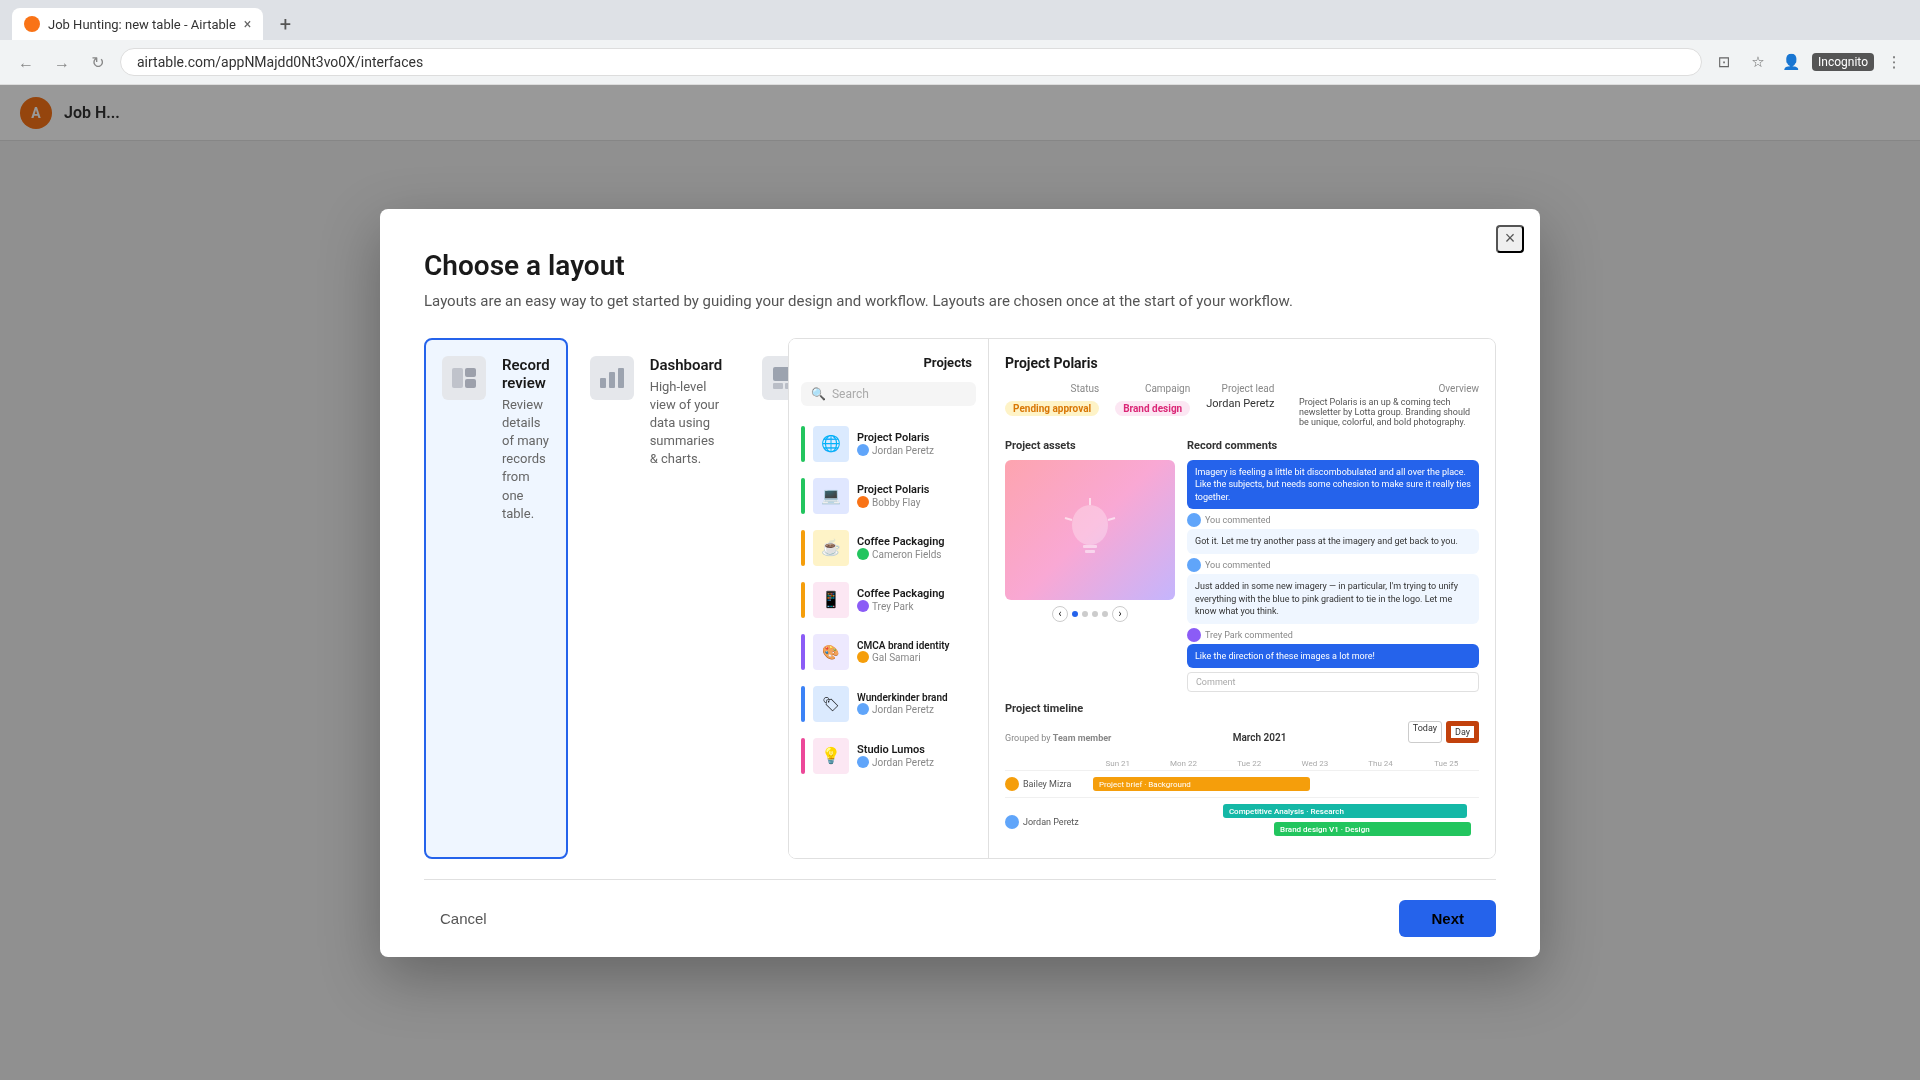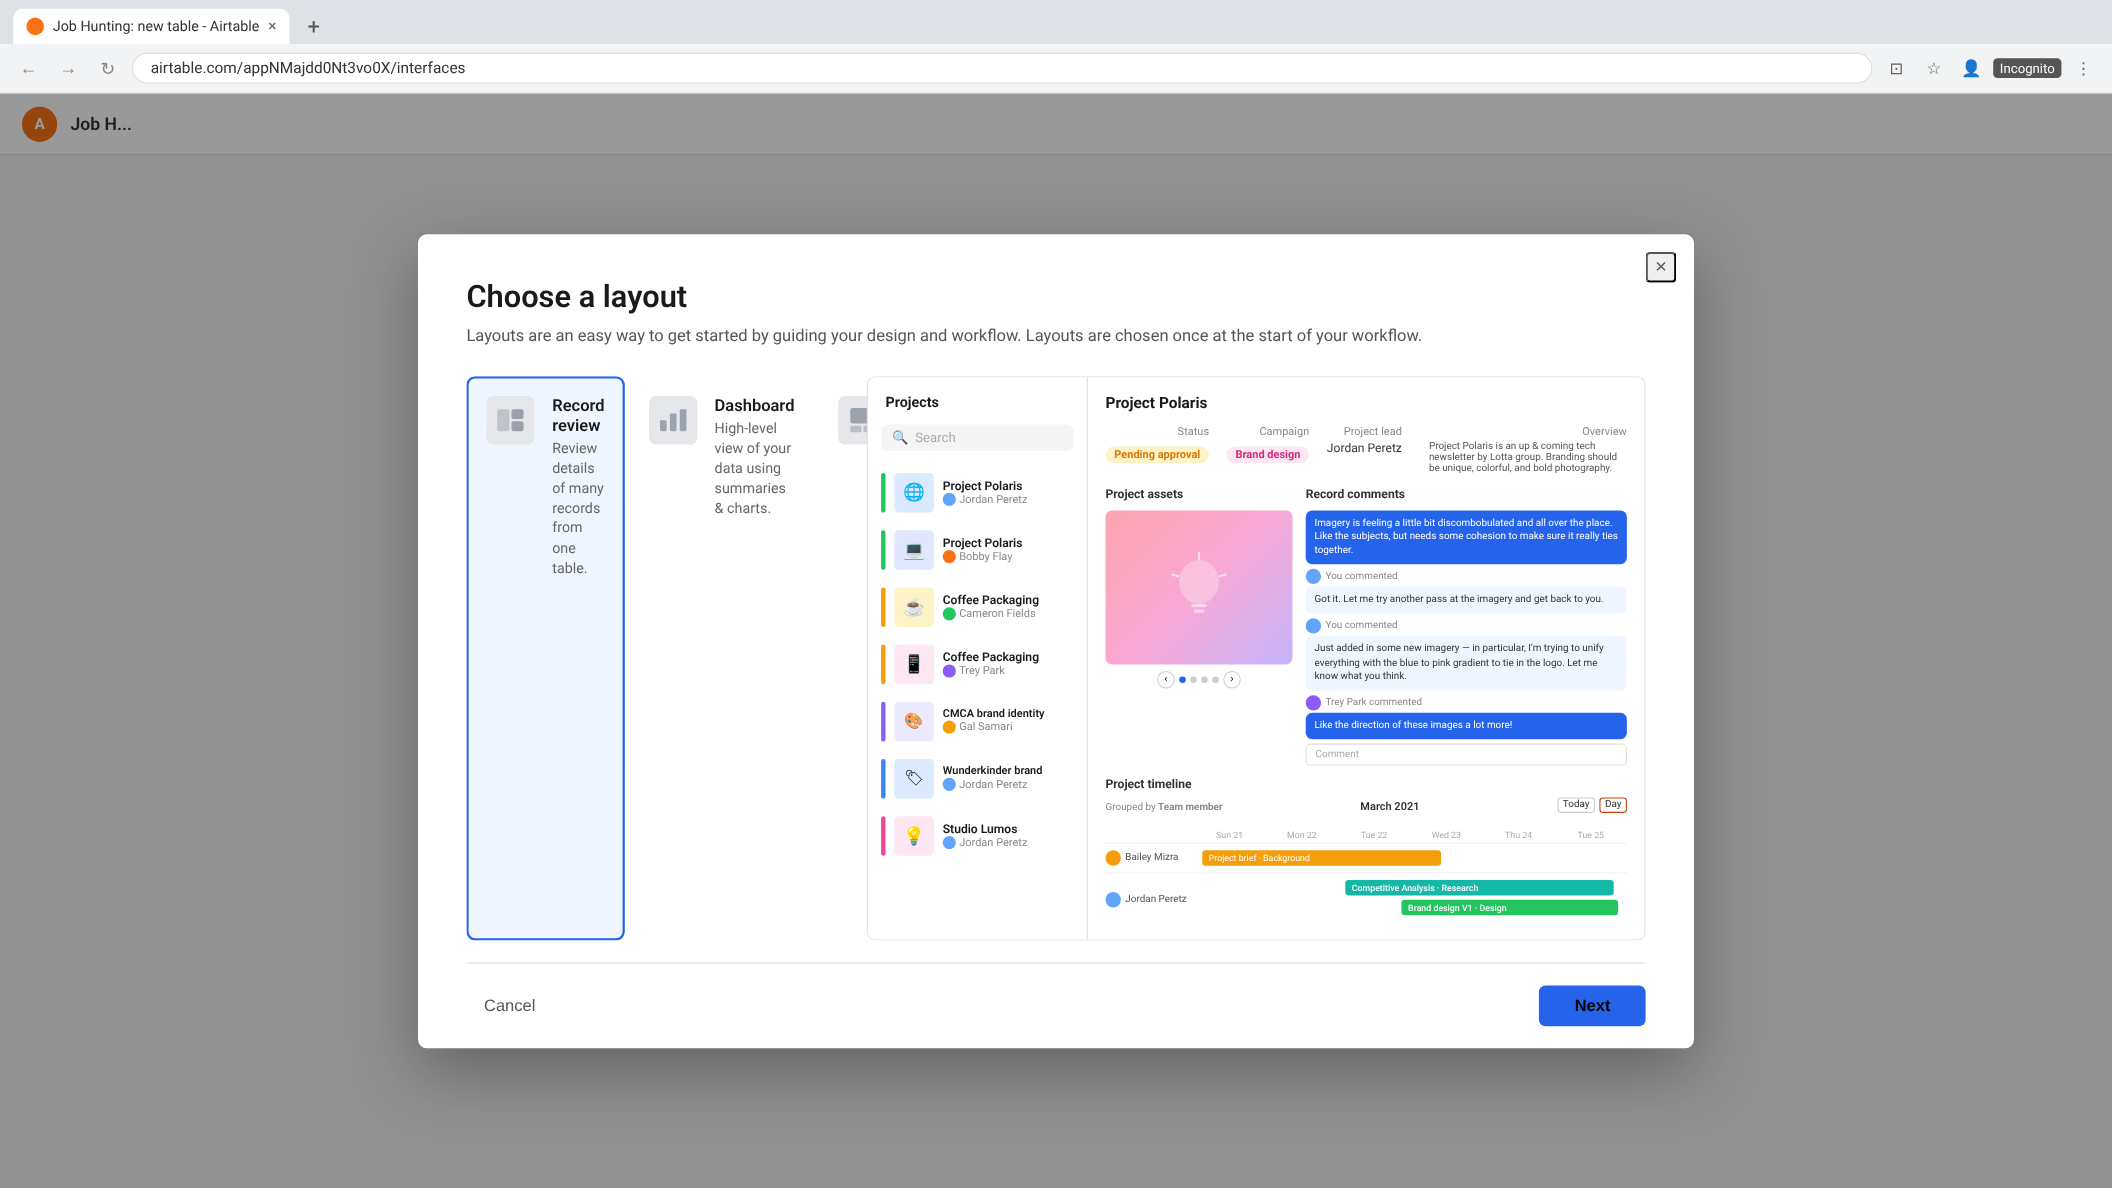--- a/index.html
+++ b/index.html
@@ -283,20 +283,21 @@
       background: #fff;
       border-right: 1px solid #e0e0e0;
       padding: 16px 0;
       flex-shrink: 0;
     }
     .preview-sidebar-header {
       font-size: 13px;
       font-weight: 700;
       color: #1a1a1a;
       padding: 0 16px 12px;
+      text-align: right;
     }
     .preview-search {
       margin: 0 12px 12px;
       background: #f5f5f5;
       border-radius: 6px;
       padding: 5px 10px;
       font-size: 12px;
       color: #aaa;
       display: flex;
       align-items: center;
@@ -707,21 +708,21 @@
                   </div>
                 </div>
 
                 <div class="preview-timeline">
                   <div class="preview-timeline-title">Project timeline</div>
                   <div style="display:flex;align-items:flex-end;justify-content:space-between;margin-bottom:16px">
                     <div style="font-size:9px;color:#888">Grouped by <strong>Team member</strong></div>
                     <div style="font-size:10px;font-weight:600;color:#333">March 2021</div>
                     <div style="display:flex;gap:4px">
                       <span style="font-size:9px;border:1px solid #ccc;padding:1px 4px;border-radius:3px;color:#333">Today</span>
-                      <span style="font-size:9px;border:1px solid #c2410c;padding:1px 4px;border-radius:3px;color:#333">Day</span>
+                      <span style="font-size:9px;border:5px solid #c2410c;padding:1px 4px;border-radius:3px;color:#333">Day</span>
                     </div>
                   </div>
                   <div style="display:flex;gap:0;margin-left:80px;margin-bottom:2px">
                     <div style="flex:1;font-size:8px;color:#aaa;text-align:center">Sun 21</div>
                     <div style="flex:1;font-size:8px;color:#aaa;text-align:center">Mon 22</div>
                     <div style="flex:1;font-size:8px;color:#aaa;text-align:center">Tue 22</div>
                     <div style="flex:1;font-size:8px;color:#aaa;text-align:center">Wed 23</div>
                     <div style="flex:1;font-size:8px;color:#aaa;text-align:center">Thu 24</div>
                     <div style="flex:1;font-size:8px;color:#aaa;text-align:center">Tue 25</div>
                   </div>

